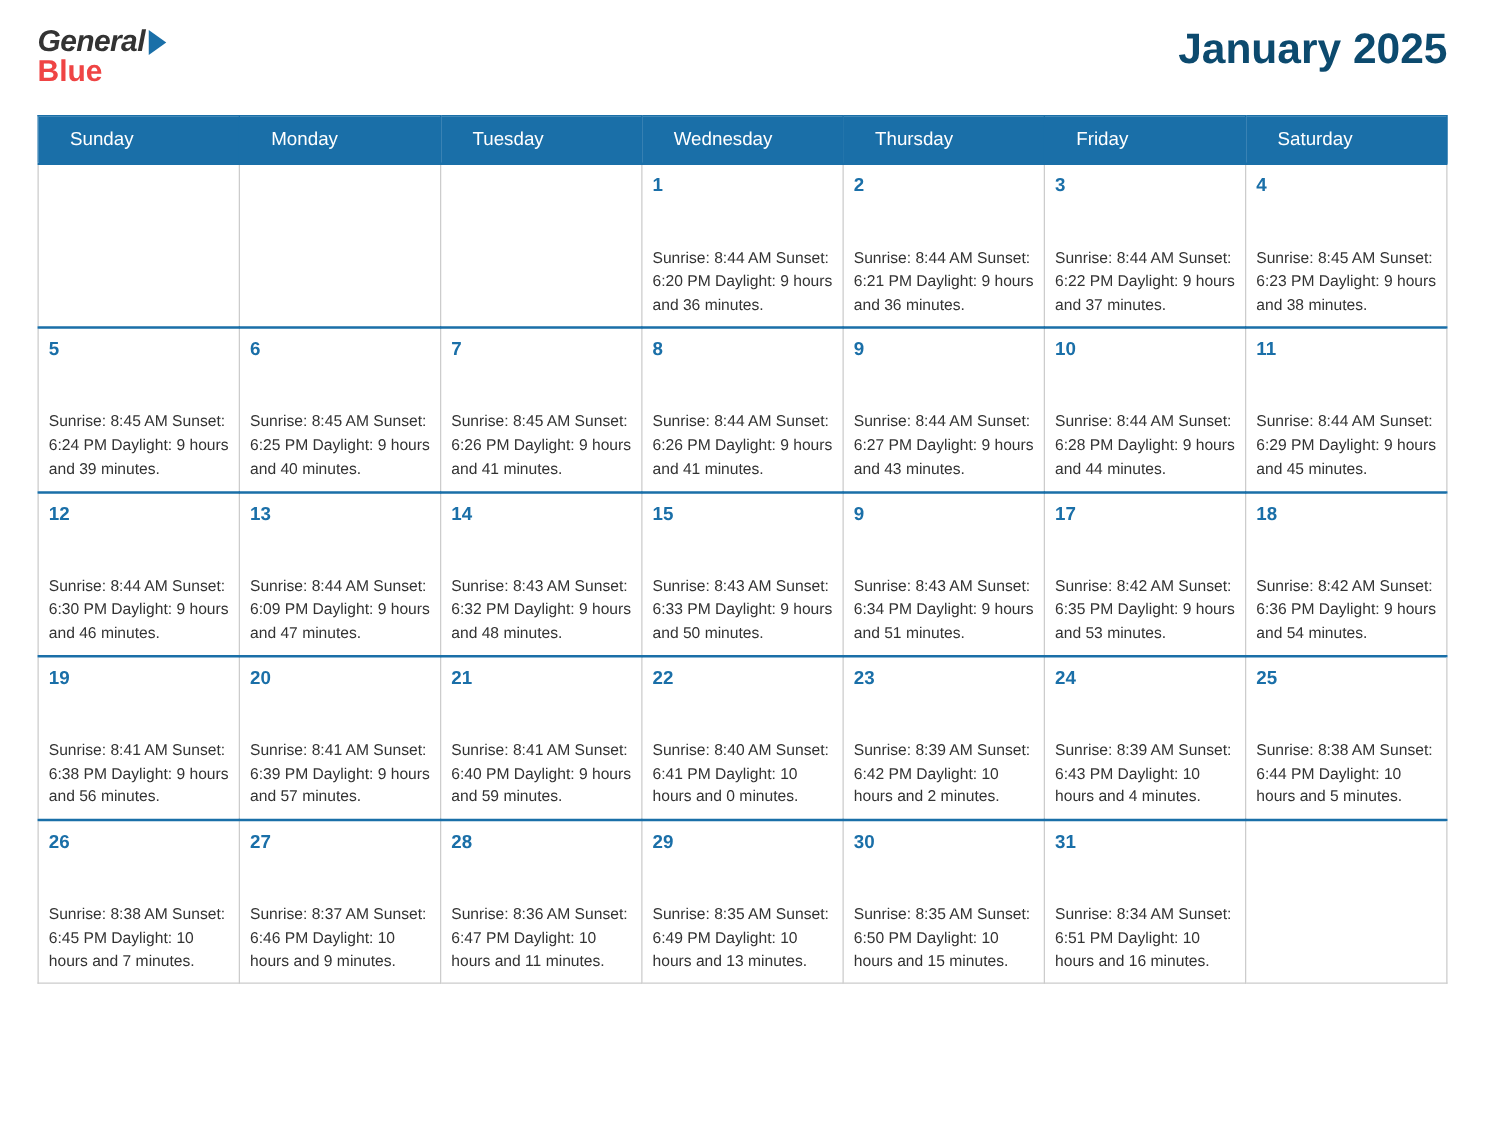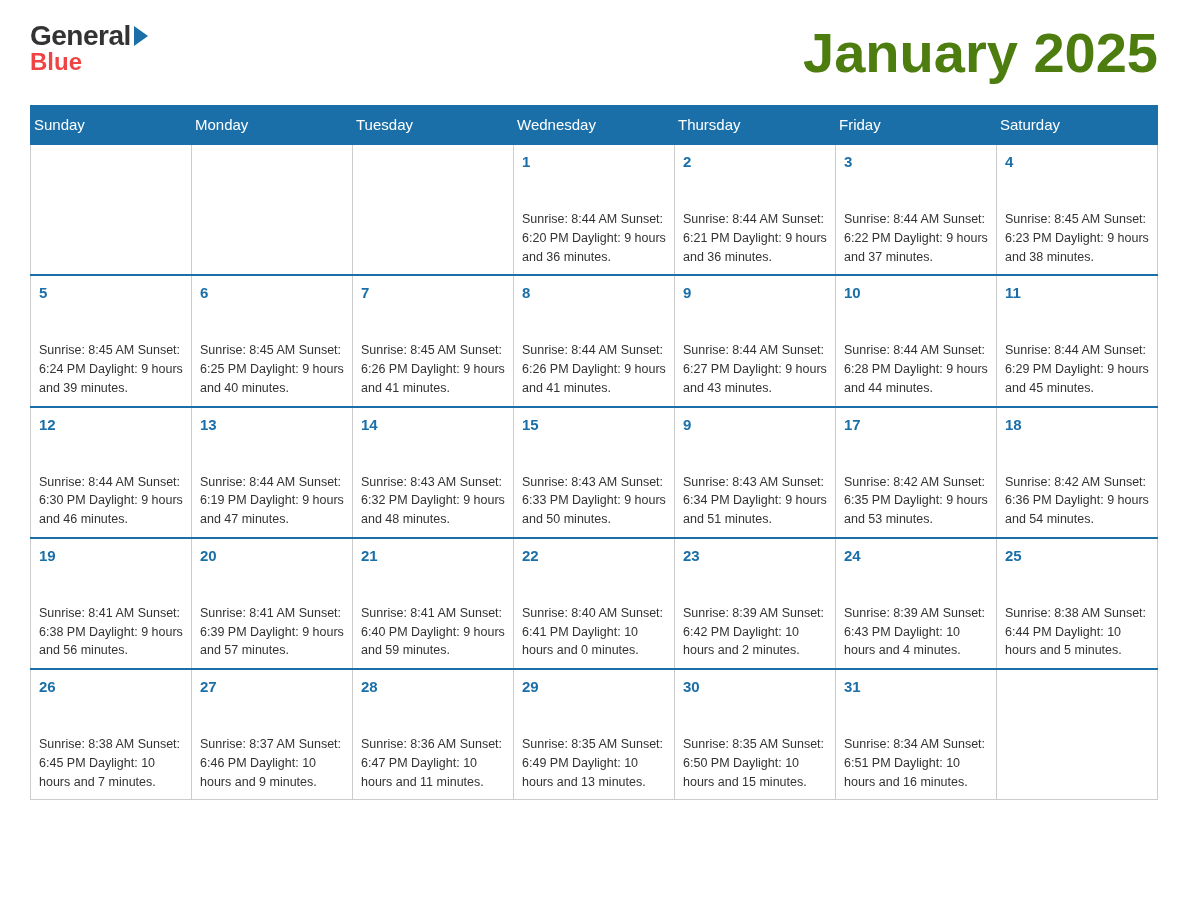--- a/index.html
+++ b/index.html
@@ -13,37 +13,37 @@
     .header {
       display: flex;
       justify-content: space-between;
       align-items: flex-start;
       margin-bottom: 20px;
     }
     .title-section {
       text-align: right;
     }
     .title-section h1 {
-      font-size: 56px;
+      font-size: 34px;
       font-weight: bold;
-      color: #4d7c0f;
+      color: #0c4a6e;
     }
     .title-section h2 {
       font-size: 20px;
       font-weight: normal;
       color: #444;
     }
     .calendar {
       width: 100%;
       border-collapse: collapse;
     }
     .calendar thead tr th {
       background-color: #1a6fa8;
       color: #fff;
-      padding: 10px 3px;
+      padding: 10px 25px;
       text-align: left;
       font-size: 15px;
       font-weight: normal;
       border: 1px solid #1a6fa8;
     }
     .calendar tbody tr td {
       border: 1px solid #ccc;
       vertical-align: top;
       padding: 8px;
       width: 14.28%;
@@ -73,24 +73,25 @@
     .logo-wrapper {
       display: flex;
       flex-direction: column;
       align-items: flex-start;
     }
     .logo-line1 {
       display: flex;
       align-items: center;
     }
     .logo-text-general {
-      font-size: 28px;
+      font-size: 24px;
       font-weight: bold;
       color: #333;
       letter-spacing: -0.5px;
+      font-style: italic;
     }
     .logo-arrow {
       width: 0;
       height: 0;
       border-top: 10px solid transparent;
       border-bottom: 10px solid transparent;
       border-left: 14px solid #1a6fa8;
       margin-left: 3px;
     }
     .logo-line2 {
@@ -205,21 +206,21 @@
       <tr>
         <td>
           <span class="day-num">12</span>
           <div class="day-info">Sunrise: 8:44 AM
 Sunset: 6:30 PM
 Daylight: 9 hours and 46 minutes.</div>
         </td>
         <td>
           <span class="day-num">13</span>
           <div class="day-info">Sunrise: 8:44 AM
-Sunset: 6:19 PM
+Sunset: 6:09 PM
 Daylight: 9 hours and 47 minutes.</div>
         </td>
         <td>
           <span class="day-num">14</span>
           <div class="day-info">Sunrise: 8:43 AM
 Sunset: 6:32 PM
 Daylight: 9 hours and 48 minutes.</div>
         </td>
         <td>
           <span class="day-num">15</span>

